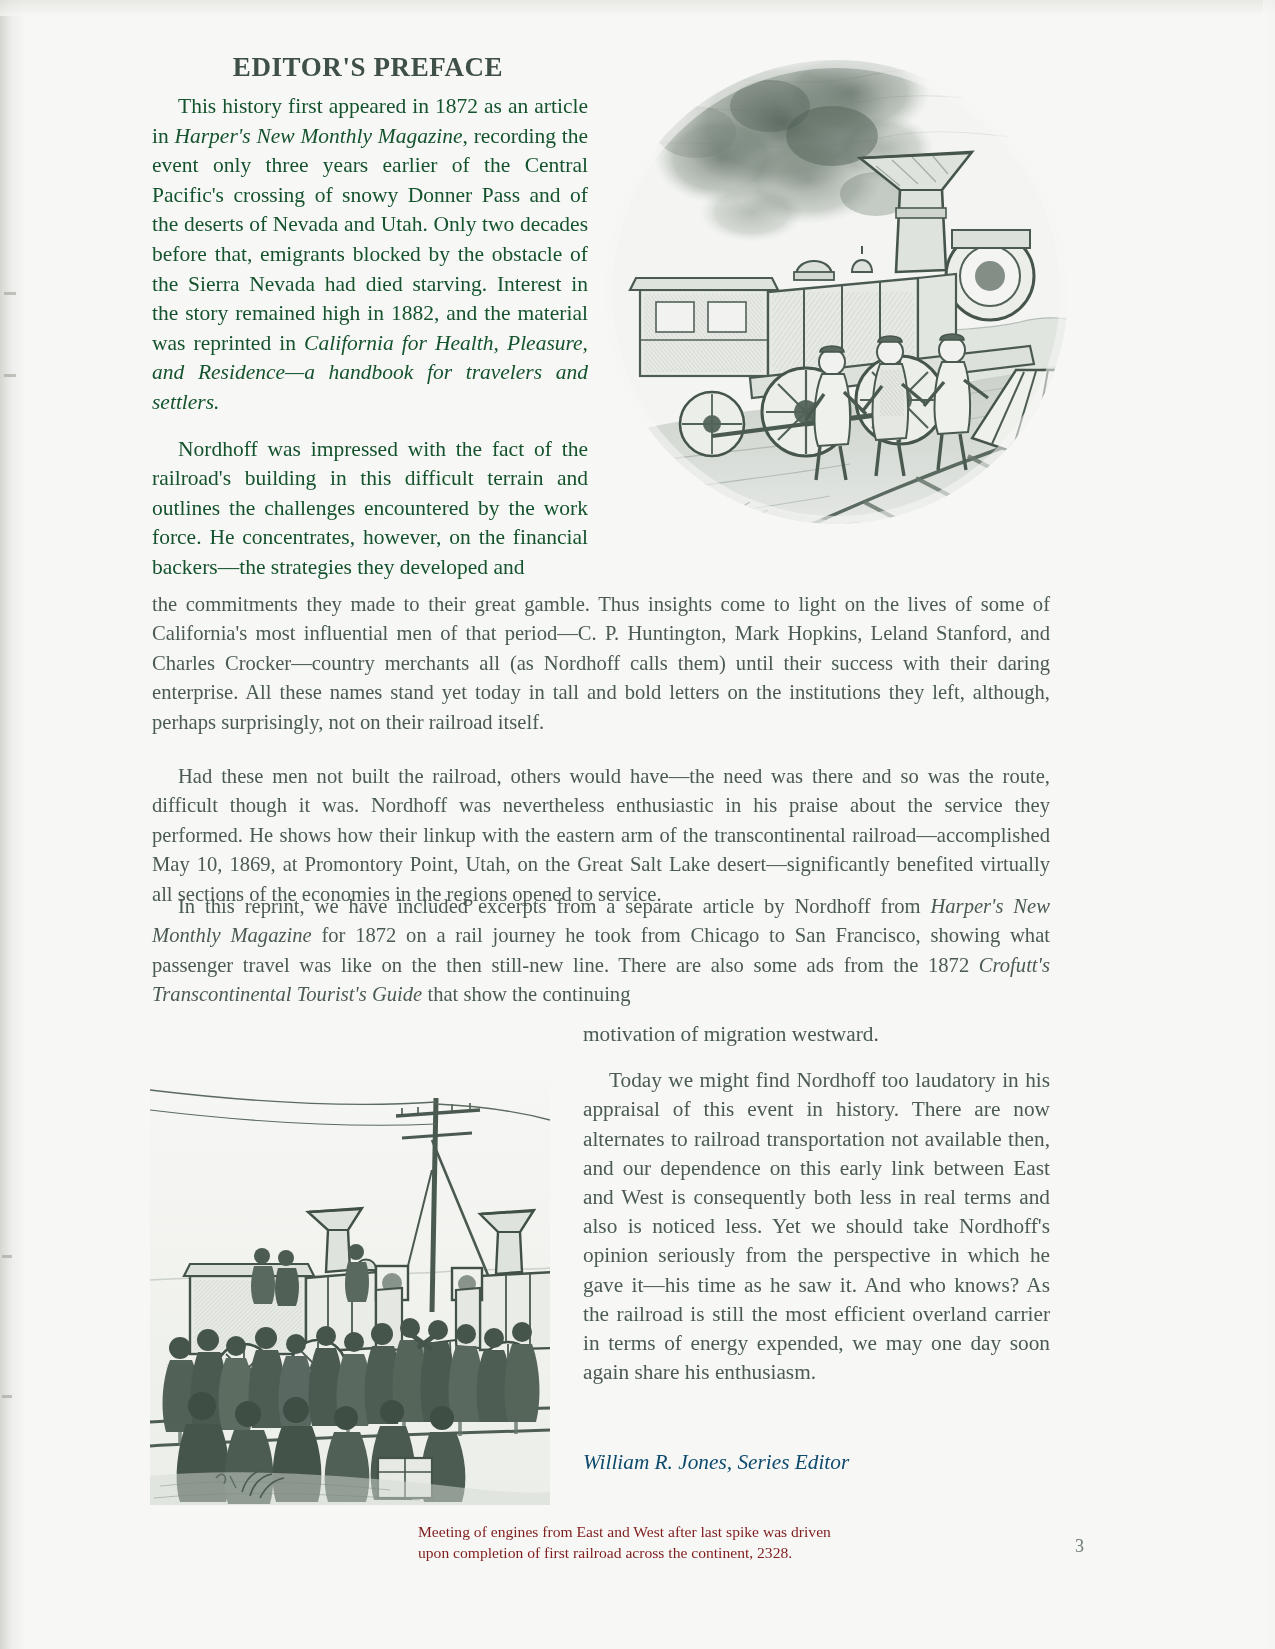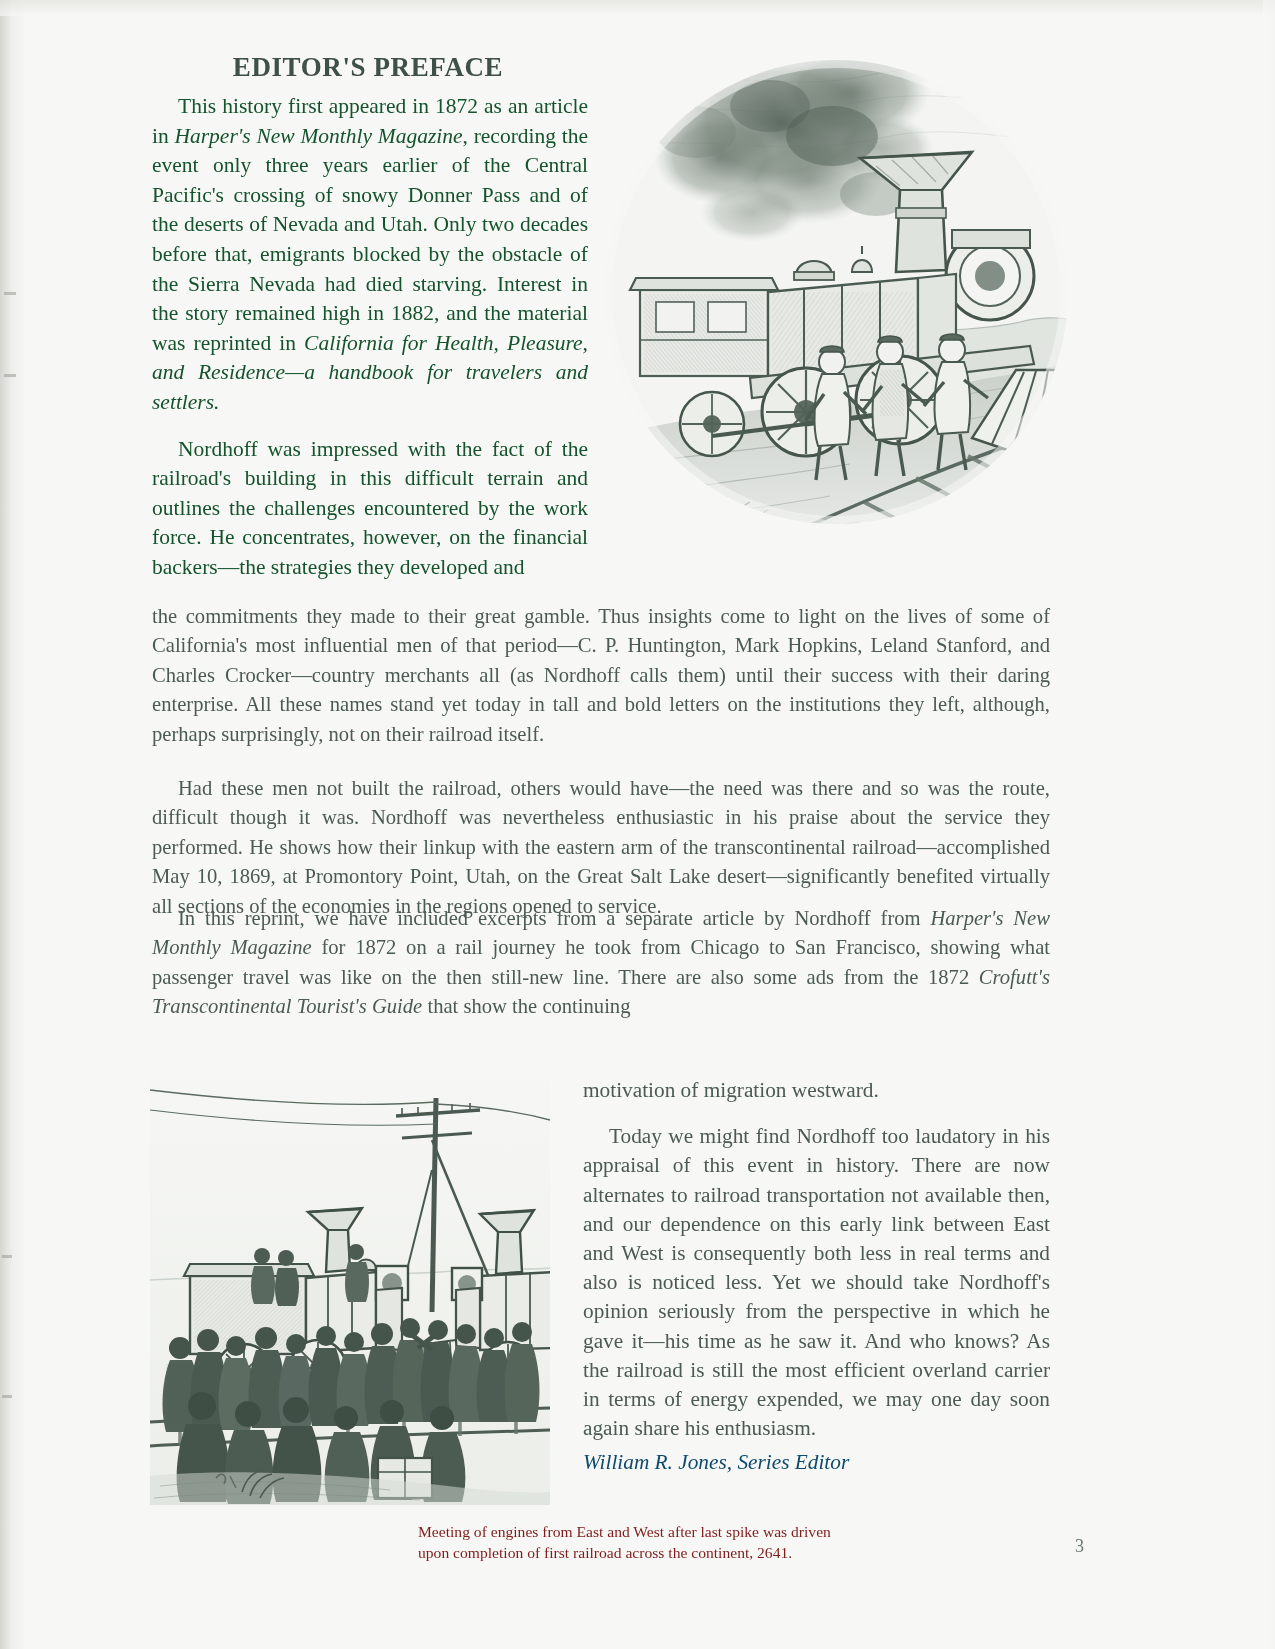--- a/index.html
+++ b/index.html
@@ -76,30 +76,30 @@
 
   .fullwidth {
     position: absolute;
     left: 152px;
     width: 898px;
     font-size: 20.6px;
     line-height: 29.4px;
     text-align: justify;
     color: #4b5b51;
   }
-  .fullwidth p { margin: 16px 0 17px 0; text-indent: 26px; }
+  .fullwidth p { margin: 4px 0 17px 0; text-indent: 26px; }
 
   #block-a { top: 586px; }
   #block-b { top: 758px; }
   #block-c { top: 888px; }
 
   .col-right {
     position: absolute;
     left: 583px;
-    top: 1076px;
+    top: 1020px;
     width: 467px;
     font-size: 21.3px;
     line-height: 29.2px;
     text-align: justify;
     color: #4b5b51;
   }
   .col-right p { margin: 0; text-indent: 26px; }
   .byline {
     position: absolute;
     left: 583px;
@@ -616,18 +616,18 @@
       <g stroke="#4a5a50" stroke-width="1.6" fill="none">
         <path d="M92,412 C96,398 104,392 112,390"></path>
         <path d="M100,416 C104,402 112,396 122,394"></path>
         <path d="M110,418 C116,406 124,400 134,398"></path>
       </g>
     </svg>
   </div>
 
   <div class="caption">
     <div>Meeting of engines from East and West after last spike was driven</div>
-    <div>upon completion of first railroad across the continent, 2641.</div>
+    <div>upon completion of first railroad across the continent, 2328.</div>
   </div>
 
   <div class="folio">3</div>
 
 </div>
 
 </body></html>

